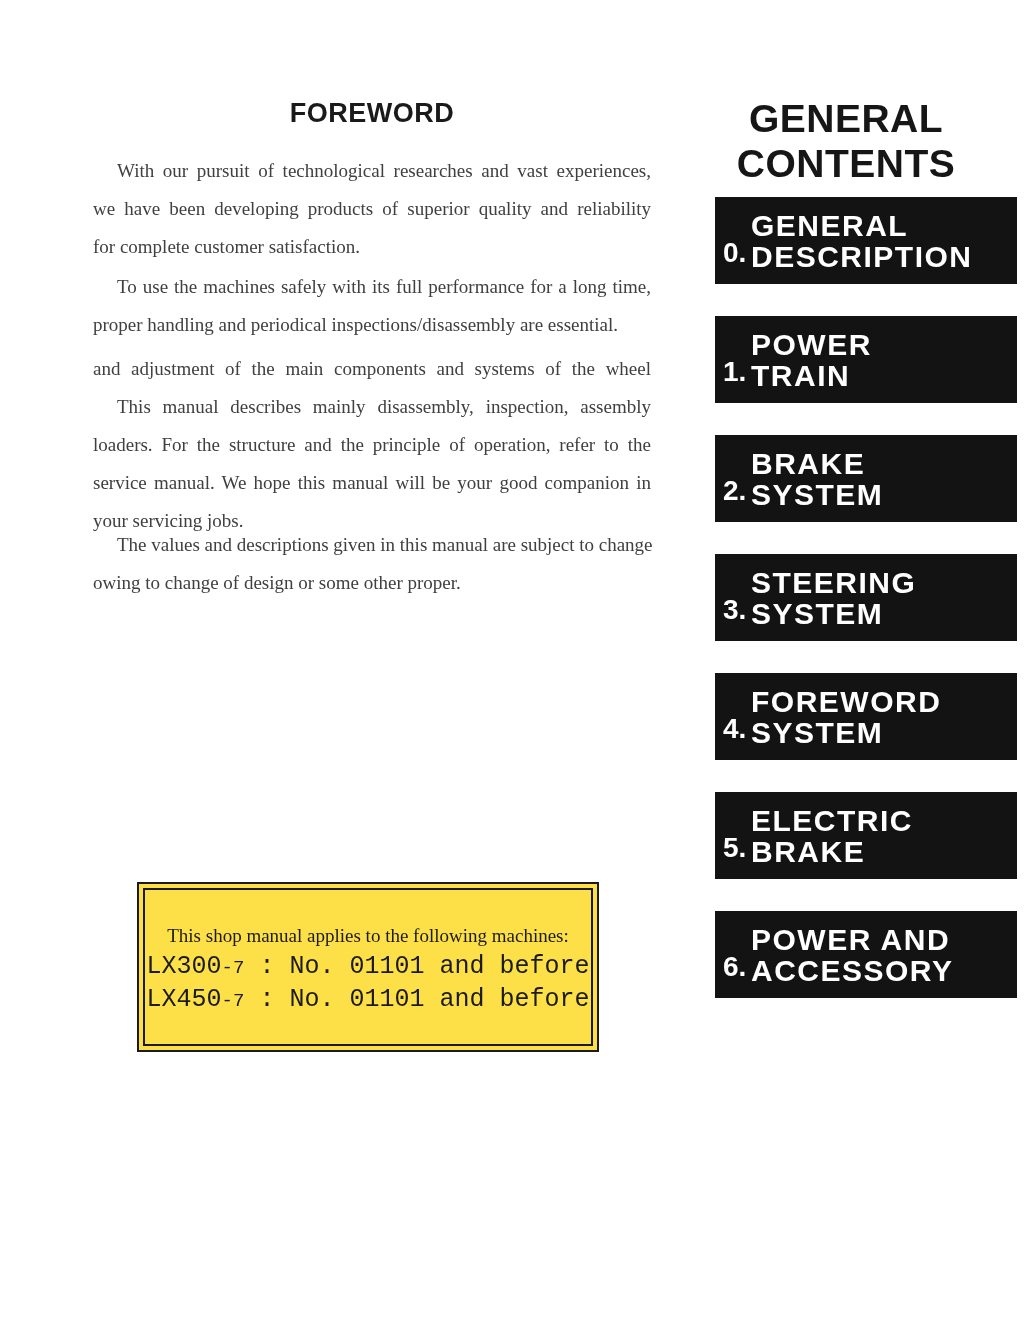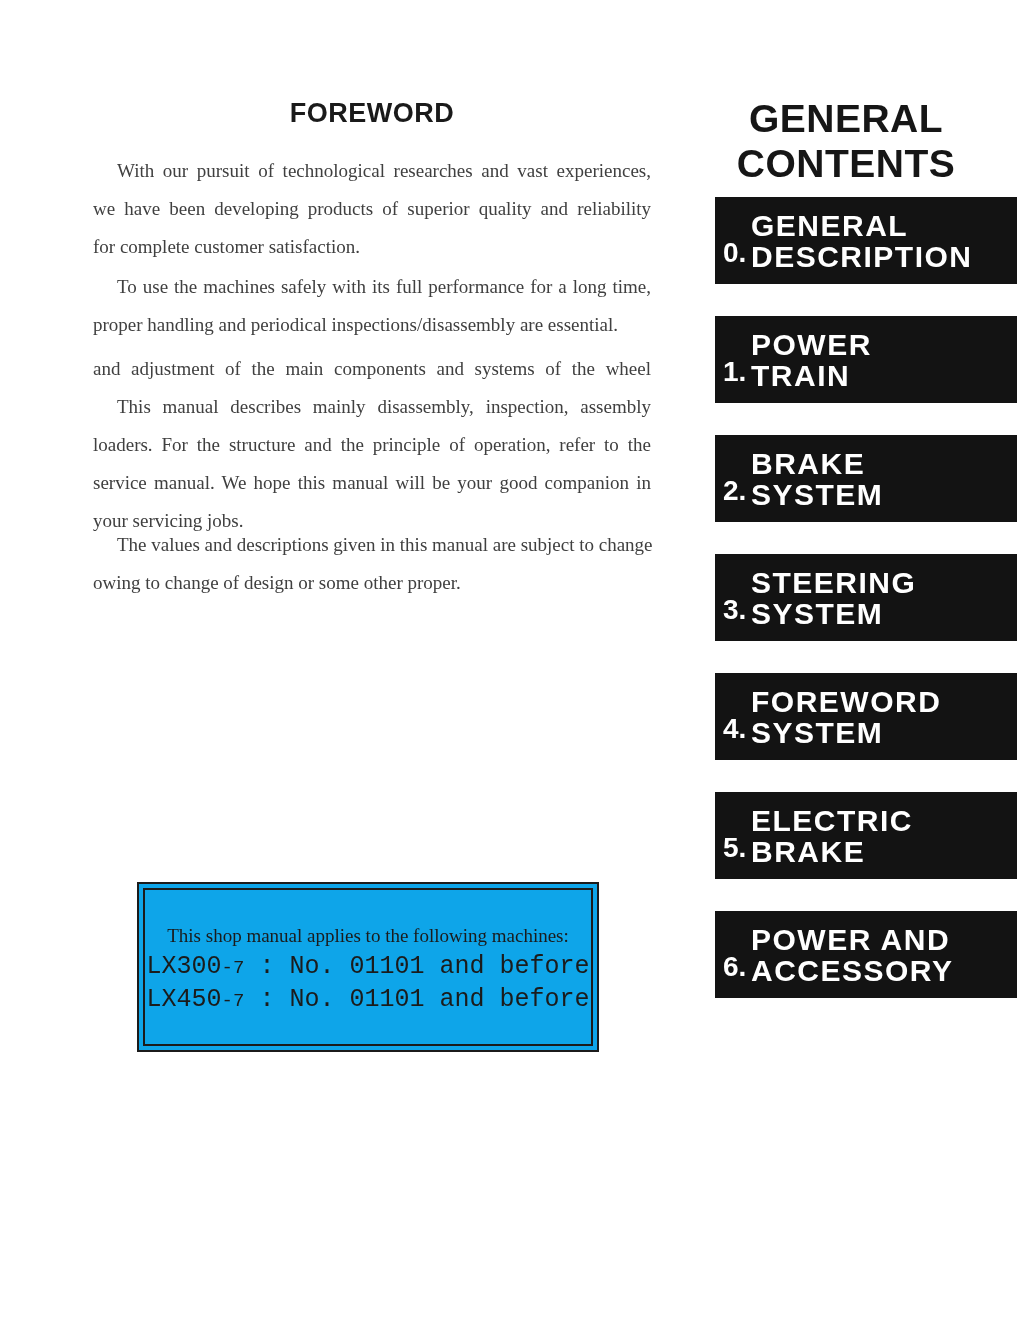--- a/index.html
+++ b/index.html
@@ -40,21 +40,21 @@
   .last { text-align: left; }
 
   
   .appl-box {
     position: absolute;
     left: 137px; top: 882px;
     width: 462px; height: 170px;
     border: 2px solid #1b1b1b;
     padding: 4px;
     box-sizing: border-box;
-    background: #0ea5e9;
+    background: #fde047;
   }
   .appl-inner {
     width: 100%; height: 100%;
     border: 2px solid #1b1b1b;
     box-sizing: border-box;
     text-align: center;
     padding-top: 31px;
     font-family: "Liberation Serif", serif;
     color: #1b1b1b;
   }

